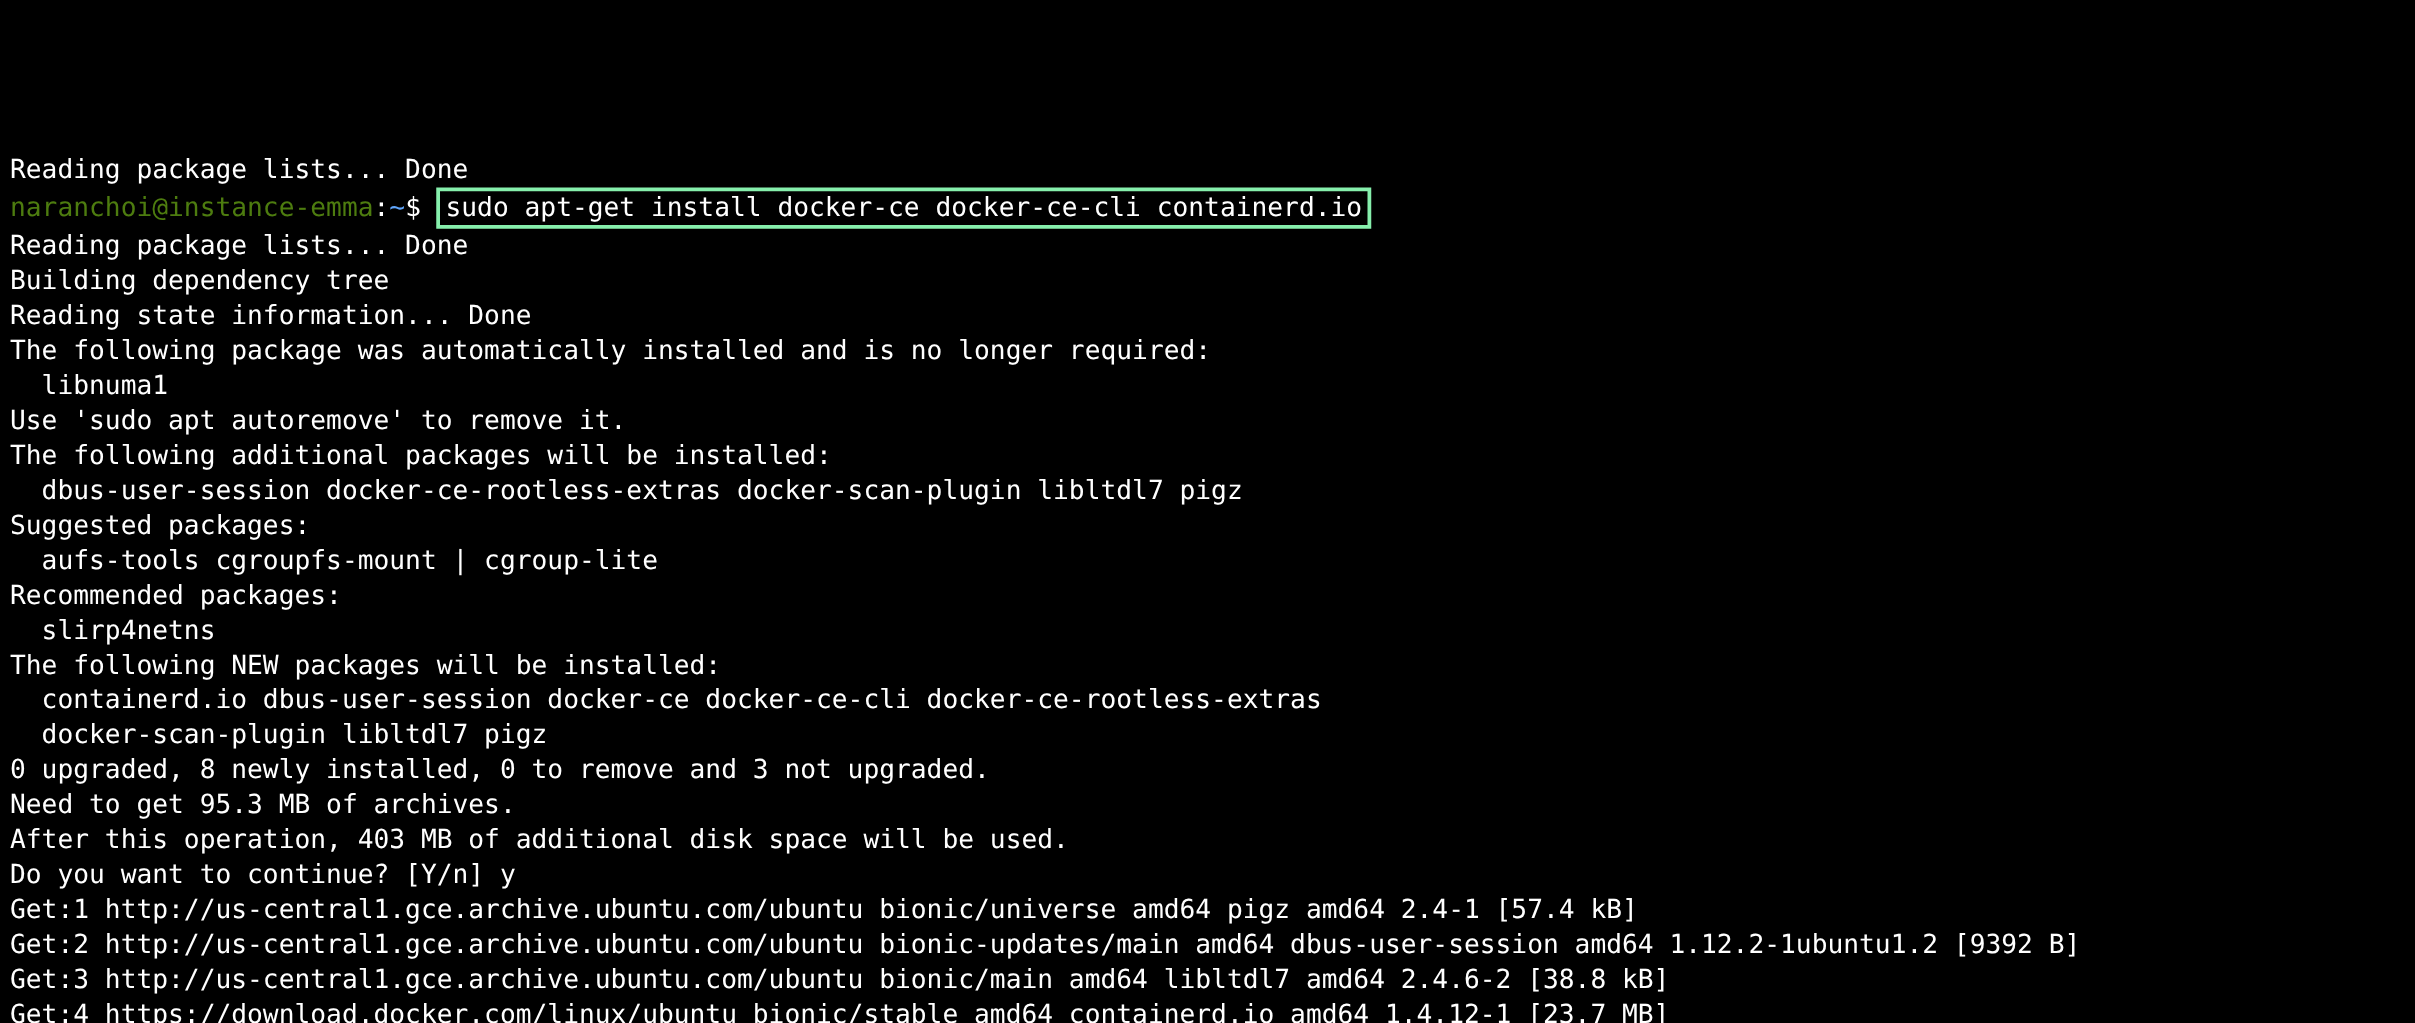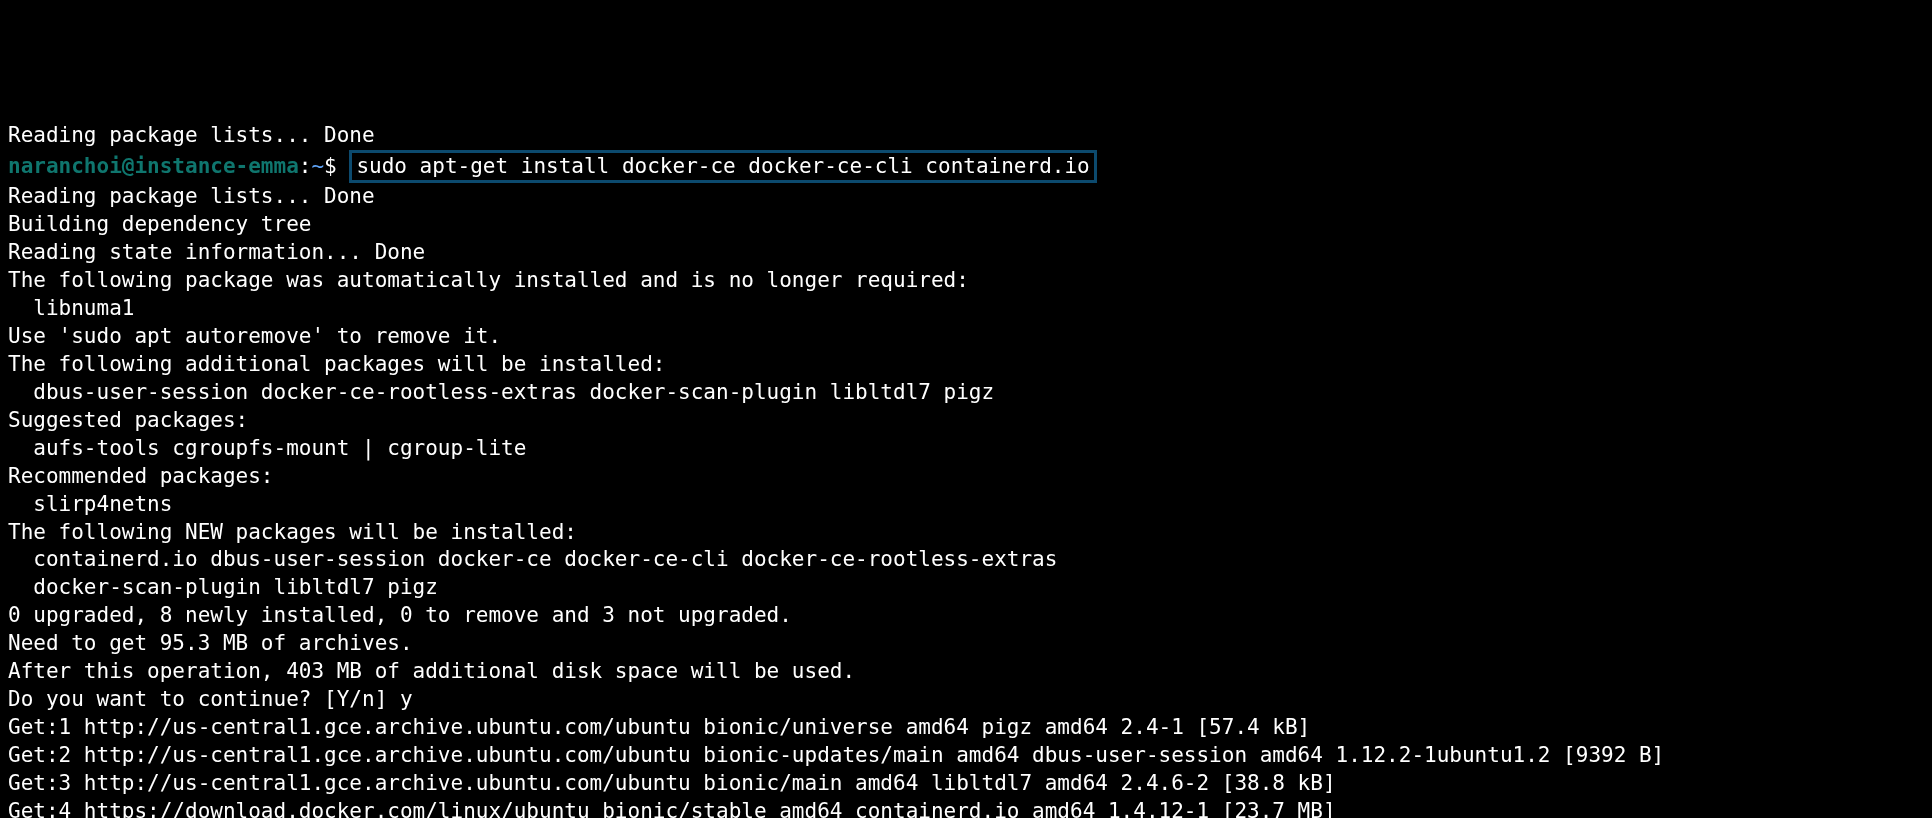--- a/index.html
+++ b/index.html
@@ -10,34 +10,33 @@
       font-size: 21px;
       line-height: 1.33;
       color: #ffffff;
       overflow: hidden;
       white-space: pre;
     }
     .terminal {
       padding: 0 8px;
     }
     .prompt-user {
-      color: #0f766e;
-      font-weight: bold;
+      color: #4d7c0f;
     }
     .prompt-colon {
       color: #ffffff;
     }
     .prompt-path {
       color: #60a5fa;
     }
     .prompt-dollar {
       color: #ffffff;
     }
     .highlighted-command {
-      border: 3px solid #0c4a6e;
+      border: 3px solid #86efac;
       padding: 0 4px;
       display: inline-block;
     }
     .cutoff-top {
       color: #ffffff;
     }
     .line {
       display: block;
     }
   </style>

